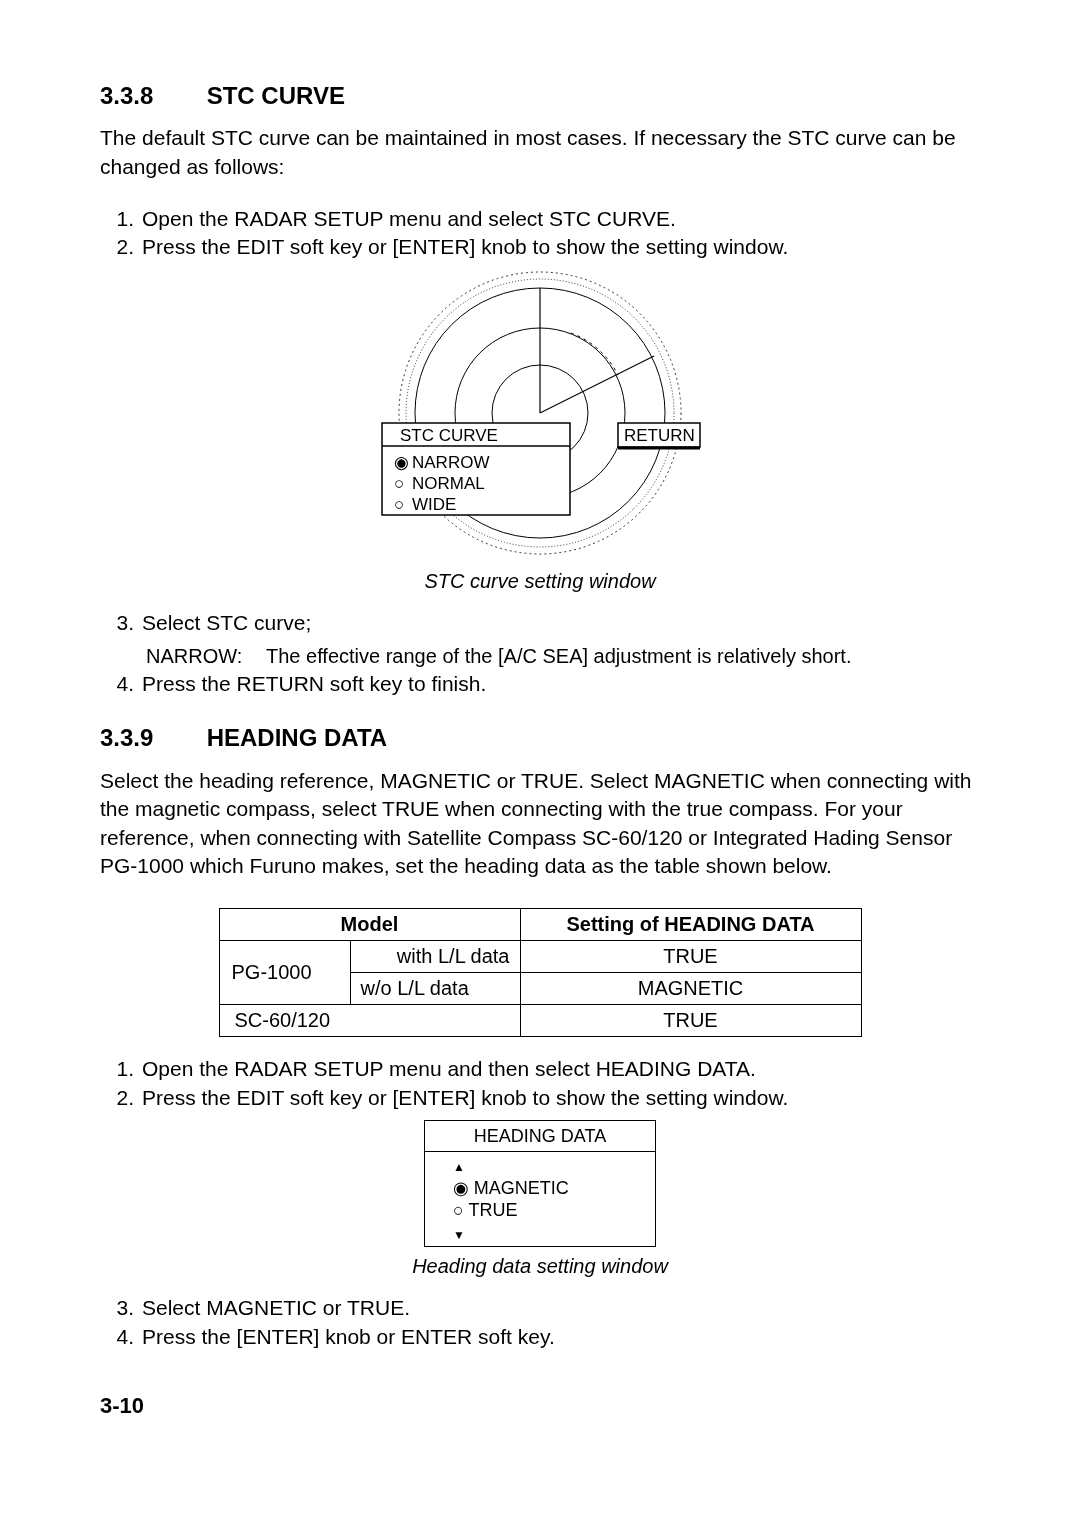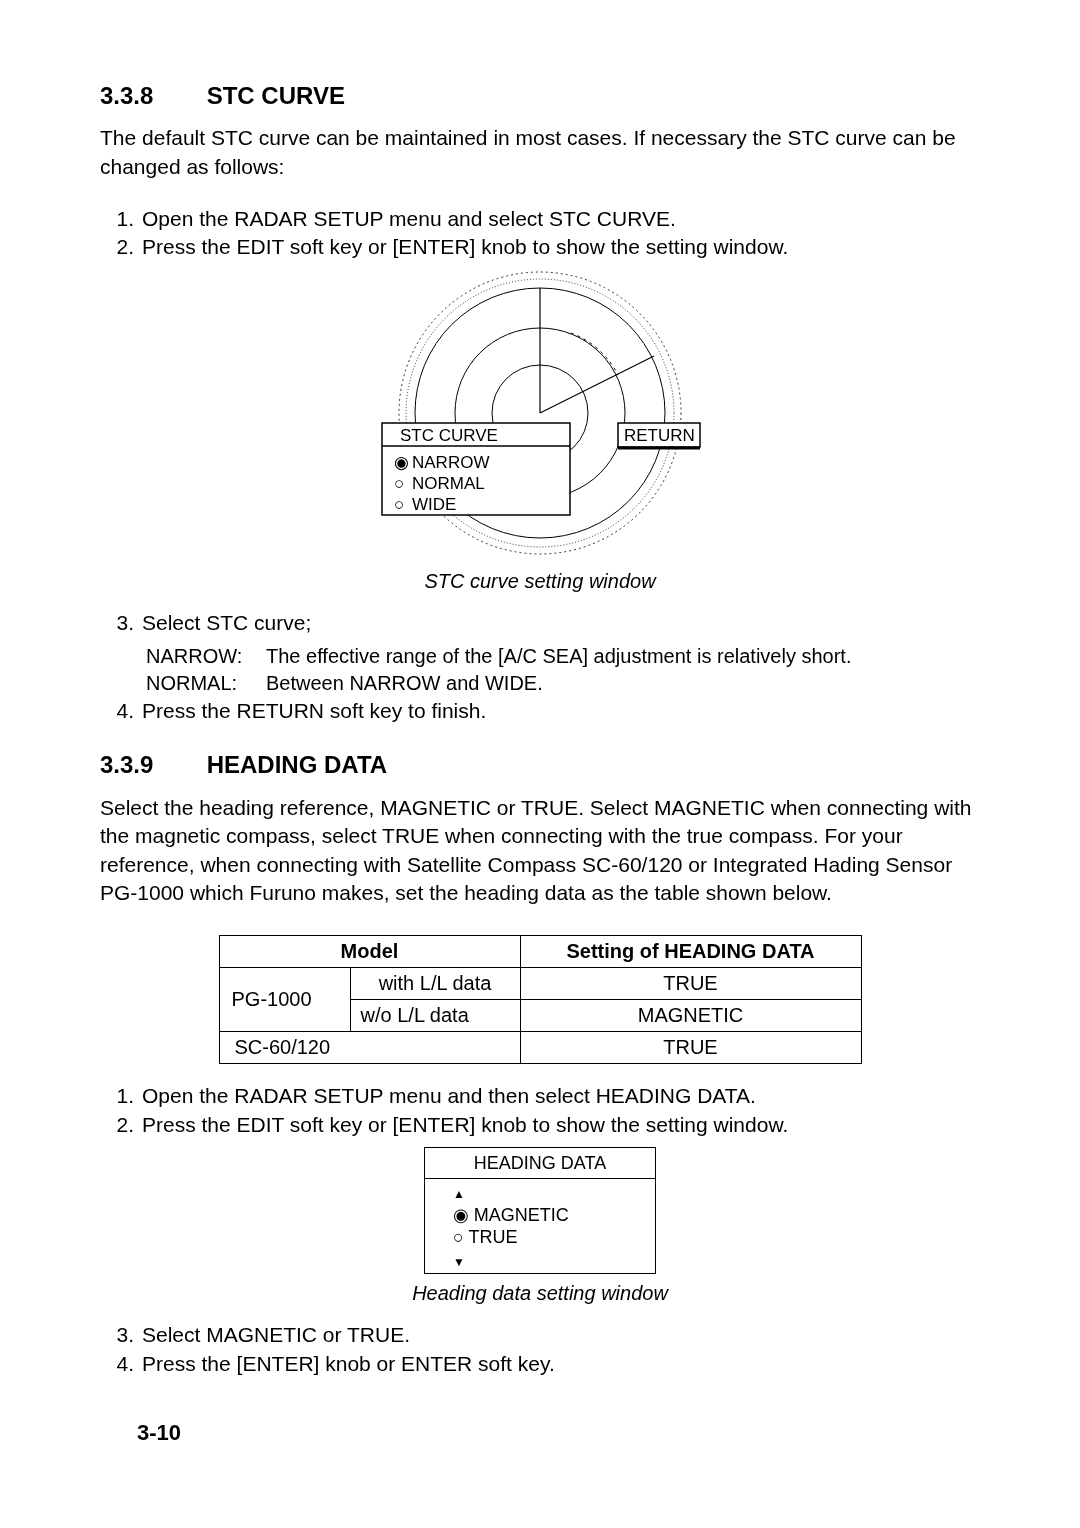--- a/index.html
+++ b/index.html
@@ -102,21 +102,20 @@
   .radio-sel::before {
     content: "◉ ";
   }
   .radio-unsel::before {
     content: "○ ";
   }
   .pagefoot {
     font-weight: bold;
     font-size: 22px;
     margin-top: 40px;
-    margin-left: 37px;
   }
   .sec-gap {
     margin-top: 24px;
   }
 </style>
 </head>
 <body>
 
 <h2>
   <span class="secnum">3.3.8</span>
@@ -173,24 +172,20 @@
   <div class="list-row">
     <div class="list-num">3.</div>
     <div class="list-text">Select STC curve;</div>
   </div>
 </div>
 <div class="defs">
   <div class="def-row">
     <div class="def-label">NARROW:</div>
     <div>The effective range of the [A/C SEA] adjustment is relatively short.</div>
   </div>
-  <div class="def-row">
-    <div class="def-label">NORMAL:</div>
-    <div>Between NARROW and WIDE.</div>
-  </div>
 </div>
 <div class="list">
   <div class="list-row">
     <div class="list-num">4.</div>
     <div class="list-text">Press the RETURN soft key to finish.</div>
   </div>
 </div>
 
 <h2 class="sec-gap">
   <span class="secnum">3.3.9</span>
@@ -200,21 +195,21 @@
 <div class="para">Select the heading reference, MAGNETIC or TRUE. Select MAGNETIC when connecting with the magnetic compass, select TRUE when connecting with the true compass. For your reference, when connecting with Satellite Compass SC-60/120 or Integrated Hading Sensor PG-1000 which Furuno makes, set the heading data as the table shown below.</div>
 
 <table class="data">
   <tbody>
       <tr>
     <th colspan="2" style="width:280px">Model</th>
     <th style="width:320px">Setting of HEADING DATA</th>
   </tr>
   <tr>
     <td rowspan="2" style="text-align:left;padding-left:12px">PG-1000</td>
-    <td style="text-align:center">with L/L data</td>
+    <td style="text-align:right">with L/L data</td>
     <td>TRUE</td>
   </tr>
   <tr>
     <td style="text-align:left">w/o L/L data</td>
     <td>MAGNETIC</td>
   </tr>
   <tr>
     <td colspan="2" style="text-align:left;padding-left:15px">SC-60/120</td>
     <td>TRUE</td>
   </tr>

